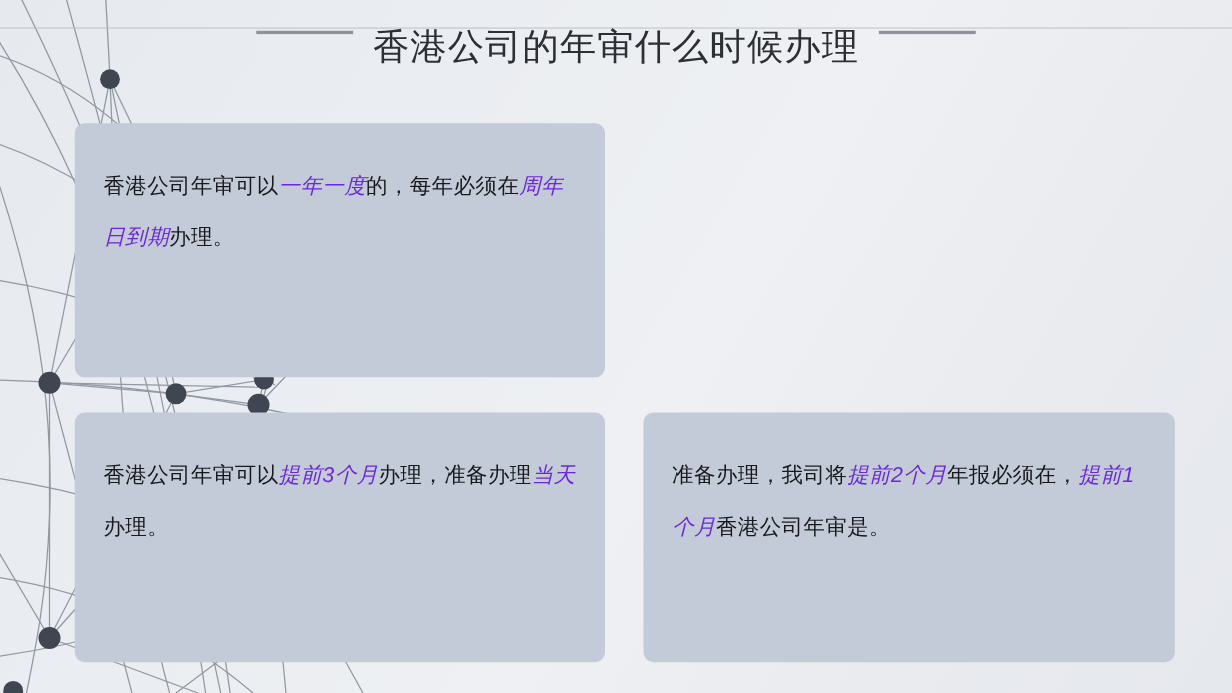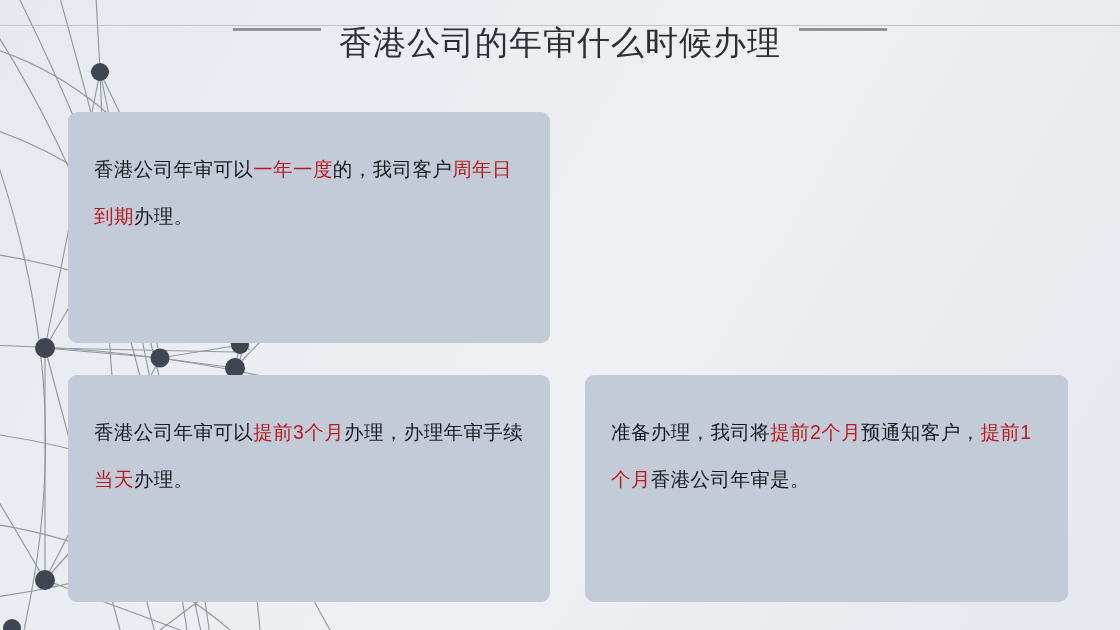--- a/index.html
+++ b/index.html
@@ -53,21 +53,21 @@
   #card-2 { left:68px;  top:375px; width:482px; height:227px; }
   #card-3 { left:585px; top:375px; width:483px; height:227px; }
 
   .card-text {
     font-size:19.5px;
     line-height:47px;
     color:#17191c;
     letter-spacing:.4px;
     word-break:break-all;
   }
-  .hl { color:#b91c1c; }
+  .hl { color:#6d28d9;font-style:italic; }
 </style>
 </head>
 <body>
 
 <div id="slide">
 
   <svg id="bg-network" viewBox="0 0 360 630" preserveAspectRatio="none" aria-hidden="true">
     <g stroke="#8d949e" stroke-width="1.15" fill="none" opacity="0.95">
       <path d="M-40,-20 C40,90 110,230 150,420 C175,540 182,600 190,650"></path>
       <path d="M10,-20 C60,80 120,210 160,380 C195,520 205,600 212,650"></path>
@@ -118,22 +118,22 @@
 
   <div id="top-rule"></div>
 
   <div id="title-row">
     <span class="title-rule"></span>
     <h1 id="page-title">香港公司的年审什么时候办理</h1>
     <span class="title-rule"></span>
   </div>
 
   <div class="card" id="card-0">
-    <p class="card-text"><span>香港公司年审可以</span><span class="hl">一年一度</span><span>的，我司客户</span><span class="hl">周年日到期</span><span>办理。</span></p>
+    <p class="card-text"><span>香港公司年审可以</span><span class="hl">一年一度</span><span>的，每年必须在</span><span class="hl">周年日到期</span><span>办理。</span></p>
   </div>
   <div class="card" id="card-2">
-    <p class="card-text"><span>香港公司年审可以</span><span class="hl">提前3个月</span><span>办理，办理年审手续</span><span class="hl">当天</span><span>办理。</span></p>
+    <p class="card-text"><span>香港公司年审可以</span><span class="hl">提前3个月</span><span>办理，准备办理</span><span class="hl">当天</span><span>办理。</span></p>
   </div>
   <div class="card" id="card-3">
-    <p class="card-text"><span>准备办理，我司将</span><span class="hl">提前2个月</span><span>预通知客户，</span><span class="hl">提前1个月</span><span>香港公司年审是。</span></p>
+    <p class="card-text"><span>准备办理，我司将</span><span class="hl">提前2个月</span><span>年报必须在，</span><span class="hl">提前1个月</span><span>香港公司年审是。</span></p>
   </div>
 
 </div>
 
 </body></html>

